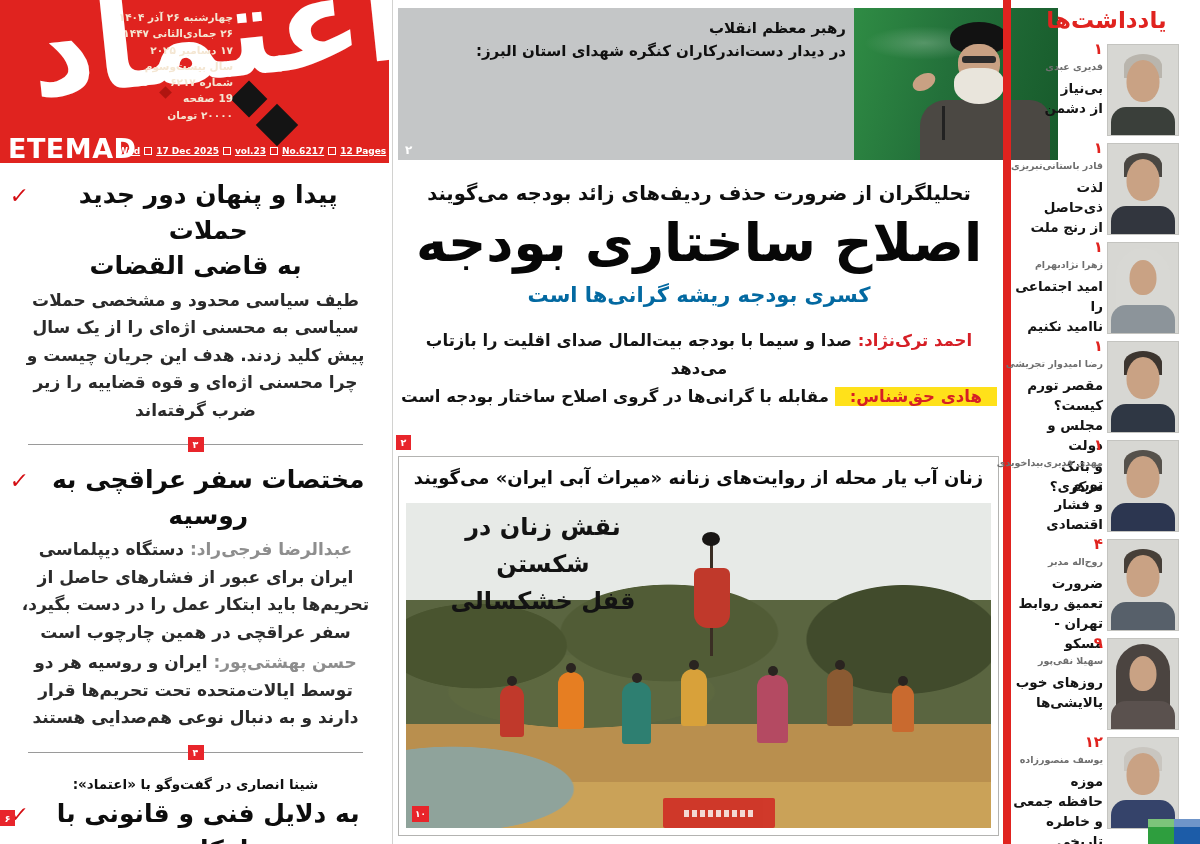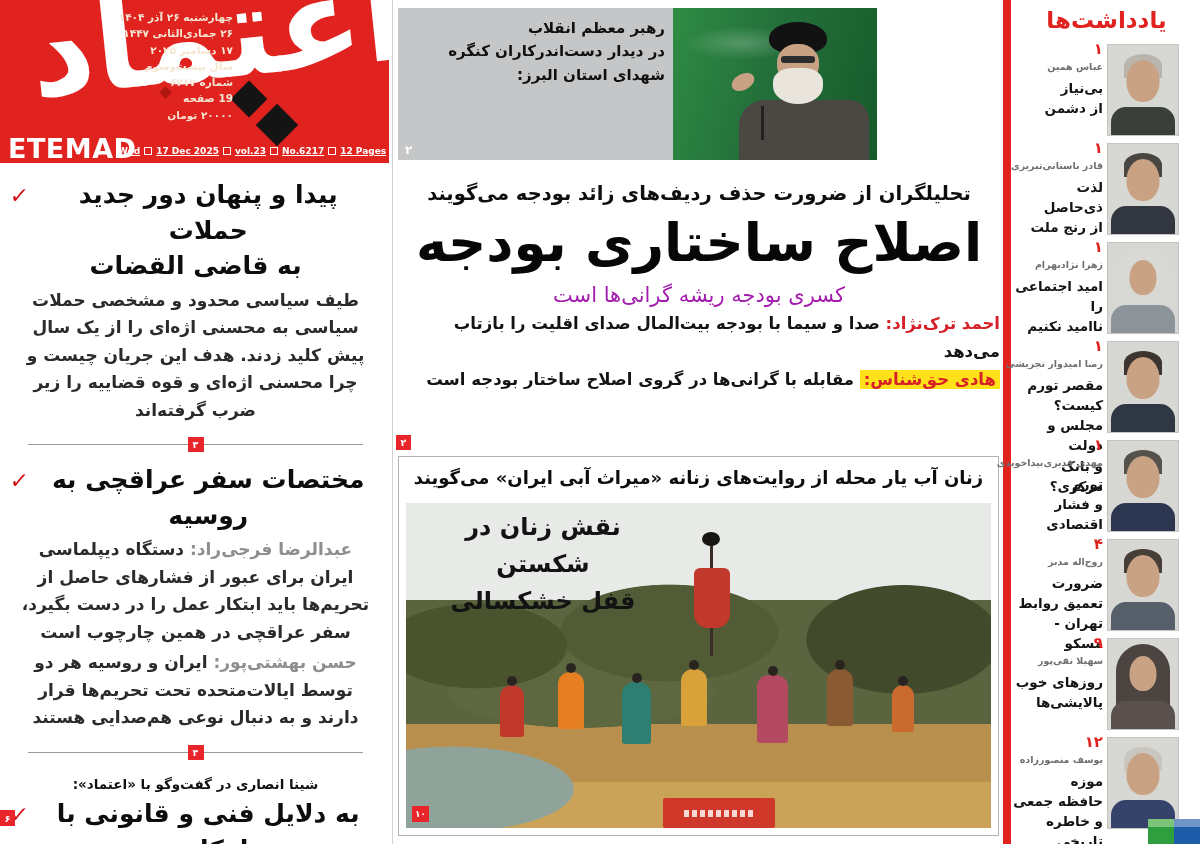--- a/index.html
+++ b/index.html
@@ -43,21 +43,21 @@
   .divider{position:relative;height:17px;margin:7px 28px;}
   .dline{position:absolute;left:0;right:0;top:8px;height:1px;background:#9a9a9a;}
   .dnum{position:absolute;left:50%;top:1px;transform:translateX(-50%);
         width:16px;height:15px;background:var(--badge-red,#e8252b);color:#fff;
         font-size:9.5px;font-weight:bold;display:flex;align-items:center;justify-content:center;}
   .edge-badge{position:absolute;left:0;top:810px;width:15px;height:16px;
               background:var(--badge-red,#e8252b);color:#fff;font-size:10px;font-weight:bold;
               display:flex;align-items:center;justify-content:center;}
 
   
-  .banner{position:absolute;left:398px;top:8px;width:479px;height:152px;
+  .banner{position:absolute;left:398px;top:8px;width:660px;height:152px;
           background:var(--banner-gray,#c4c6c7);}
   .banner-text{position:absolute;right:212px;left:8px;top:9px;direction:rtl;text-align:right;}
   .banner-kicker{font-size:15px;font-weight:bold;line-height:1.55;color:#101010;white-space:pre-line;}
   .banner-headline{margin-top:9px;font-size:25px;font-weight:bold;line-height:1.5;
                    color:#fff;white-space:pre-line;letter-spacing:-.5px;}
   .banner-pg{position:absolute;left:7px;bottom:3px;color:#fff;font-size:12px;font-weight:bold;}
   .kh-photo{position:absolute;right:0;top:0;width:204px;height:152px;overflow:hidden;
             background:linear-gradient(105deg,#2f8c44 0%,#23703a 45%,#175a2b 100%);}
   .kh-photo .flagline{position:absolute;left:10px;top:18px;width:120px;height:34px;border-radius:50%;
             background:radial-gradient(ellipse at center,rgba(255,255,255,.22),transparent 70%);}
@@ -71,25 +71,25 @@
            border-radius:26px 20px 0 0;}
   .kh-hand{position:absolute;left:58px;top:66px;width:24px;height:16px;background:#c9a183;
            border-radius:50%;transform:rotate(-28deg);}
   .kh-mic{position:absolute;left:88px;top:98px;width:3px;height:34px;background:#222;}
 
   
   .lead{position:absolute;left:398px;top:166px;width:602px;direction:rtl;text-align:center;}
   .lead-kicker{font-size:19.5px;font-weight:bold;margin-top:16px;color:#0e0e0e;}
   .lead-headline{font-size:53px;font-weight:bold;line-height:1.35;letter-spacing:-1.5px;
                  white-space:nowrap;color:#070707;margin-top:2px;}
-  .lead-subhead{font-size:21px;font-weight:normal;margin-top:4px;color:#a21caf;}
-  .lead-quotes{margin-top:3px;text-align:right;}
+  .lead-subhead{font-size:21px;font-weight:bold;margin-top:4px;color:#0369a1;}
+  .lead-quotes{margin-top:20px;}
   .quote{font-size:16.5px;font-weight:bold;line-height:1.72;color:#141414;}
   .qname{color:var(--name-red,#d61f26);}
-  .qname.hl{background:var(--highlight-yellow,#ffe11a);padding:0 4px;}
+  .qname.hl{background:var(--highlight-yellow,#ffe11a);padding:0 15px;}
   .lead-badge{position:absolute;left:396px;top:435px;width:15px;height:15px;
               background:var(--badge-red,#e8252b);color:#fff;font-size:9.5px;font-weight:bold;
               display:flex;align-items:center;justify-content:center;}
 
   
   .photo-box{position:absolute;left:398px;top:456px;width:601px;height:380px;
              border:1px solid #b3b3b1;box-sizing:border-box;background:#fff;}
   .photo-kicker{direction:rtl;text-align:center;font-size:18px;font-weight:bold;
                 padding:10px 6px 8px;color:#0d0d0d;}
   .scene{position:absolute;left:7px;right:7px;top:46px;bottom:7px;overflow:hidden;
@@ -284,21 +284,21 @@
     </div>
   </div>
 
   <div class="sb-redbar"></div>
   <div class="sidebar">
     <div class="sb-title">یادداشت‌ها</div>
     <div id="sb-items">
         <div class="sb-item">
           <div class="sb-text">
             <div class="sb-num">۱</div>
-            <div class="sb-name">عباس همین</div>
+            <div class="sb-name">قدیری عبدی</div>
             <div class="sb-title-text">بی‌نیاز
 از دشمن</div>
           </div>
           <div class="sb-photo" style="--hair: #b9b5ad; --cloth: #3a3f3a;">
             <div class="p-hair"></div>
             <div class="p-face"></div>
             <div class="p-body"></div>
           </div>
         </div>
         <div class="sb-item">

